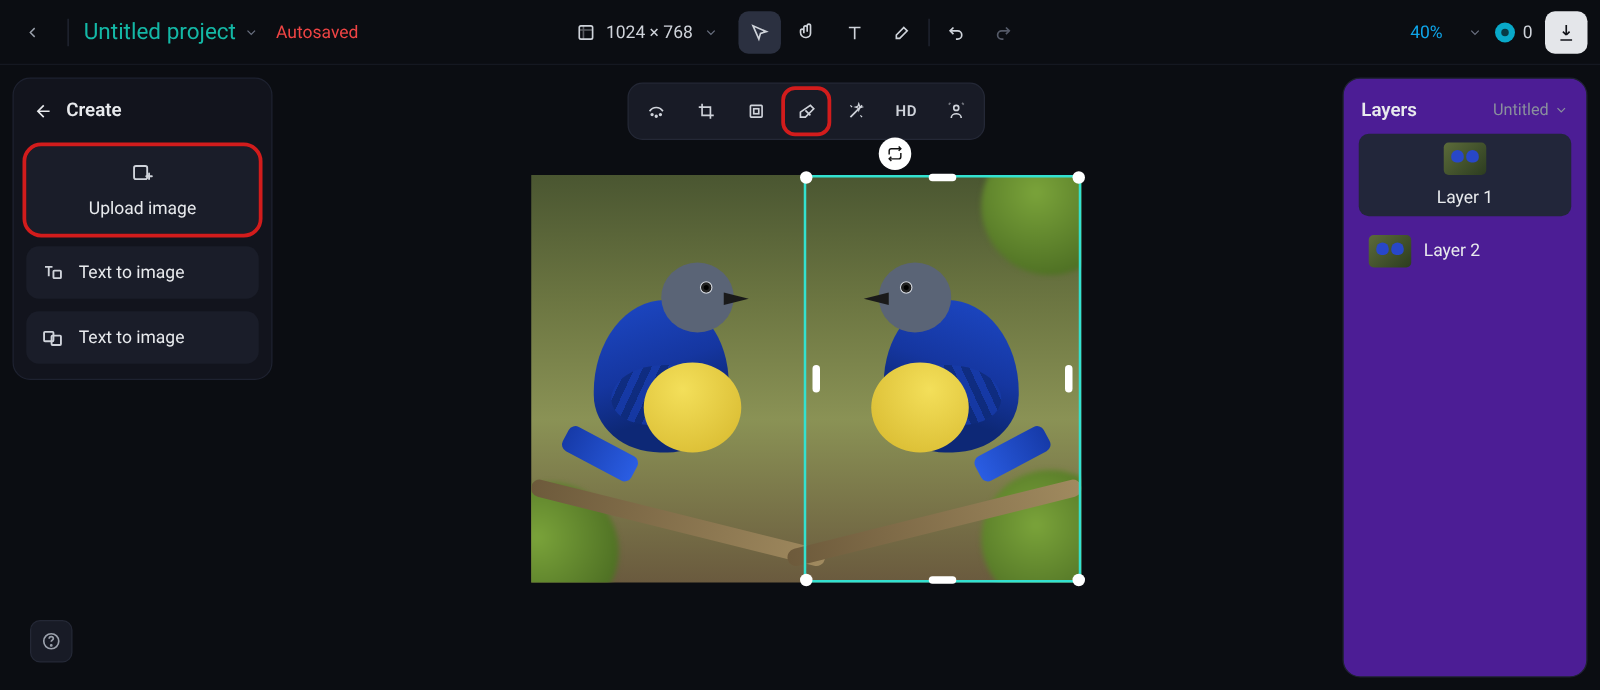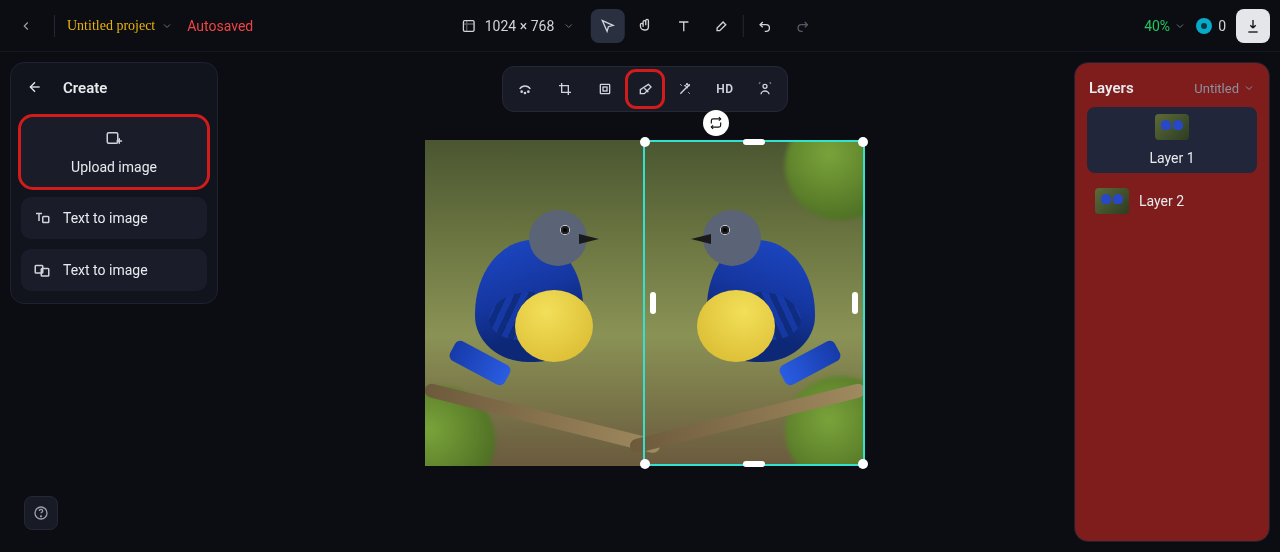--- a/index.html
+++ b/index.html
@@ -3,49 +3,49 @@
 <meta charset="utf-8">
 <style>
 * { margin: 0; padding: 0; box-sizing: border-box; }
 body { background: #0b0d12; font-family: -apple-system, BlinkMacSystemFont, "Segoe UI", Roboto, sans-serif; color: #e8eaed; width: 1280px; height: 552px; overflow: hidden; position: relative; }
 
 
 .topbar { height: 52px; display: flex; align-items: center; padding: 0 10px; gap: 8px; border-bottom: 1px solid #151821; }
 .topbar .left { display: flex; align-items: center; gap: 12px; }
 .topbar .iconbtn { width: 32px; height: 32px; display: flex; align-items: center; justify-content: center; border-radius: 8px; color: #9aa0ab; }
 .topbar .divider { width: 1px; height: 22px; background: #242836; }
-.projectname { font-size: 14px; color: #eab308; display: flex; align-items: center; gap: 6px; font-family: Liberation Serif, serif; }
+.projectname { font-size: 18px; color: #14b8a6; display: flex; align-items: center; gap: 6px; }
 .projectname .chev { color: #6a7080; }
 .autosave { color: #ef4444; font-size: 14px; margin-left: 2px; }
 
 .topbar .center { position: absolute; left: 50%; transform: translateX(-50%); display: flex; align-items: center; gap: 10px; }
 .dim { display: flex; align-items: center; gap: 8px; color: #cfd3da; font-size: 14px; }
 
 .toolgroup { display: flex; align-items: center; gap: 4px; margin-left: 6px; }
 .toolbtn { width: 34px; height: 34px; display: flex; align-items: center; justify-content: center; border-radius: 8px; color: #cfd3da; }
 .toolbtn.active { background: #2b3040; }
 .toolbtn.dim { color: #555a68; }
 
 .topbar .right { margin-left: auto; display: flex; align-items: center; gap: 10px; }
-.zoom { font-size: 14px; color: #22c55e; display: flex; align-items: center; gap: 4px; text-align: center; }
+.zoom { font-size: 14px; color: #0ea5e9; display: flex; align-items: center; gap: 20px; text-align: center; }
 .credit { display: flex; align-items: center; gap: 6px; color: #cfd3da; font-size: 14px; }
 .credit .circle { width: 16px; height: 16px; border-radius: 50%; background: #09a9c9; display: flex; align-items: center; justify-content: center; }
 .credit .circle::after { content: ""; width: 6px; height: 6px; border-radius: 50%; background: #083a45; }
 .dlbtn { width: 34px; height: 34px; background: #e4e6ea; border-radius: 8px; display: flex; align-items: center; justify-content: center; color: #101218; }
 
 
 .leftpanel { position: absolute; top: 62px; left: 10px; width: 208px; background: #12141d; border: 1px solid #1e2230; border-radius: 14px; padding: 14px 10px 12px 10px; }
-.leftpanel .header { display: flex; align-items: flex-start; gap: 20px; padding: 2px 6px 10px 6px; }
+.leftpanel .header { display: flex; align-items: flex-end; gap: 10px; padding: 2px 6px 10px 6px; }
 .leftpanel .header .title { font-weight: 600; font-size: 15px; }
 .optbtn { display: flex; align-items: center; gap: 12px; padding: 12px 12px; border-radius: 10px; background: #1a1d29; margin-top: 10px; font-size: 14px; }
 .optbtn .icon { width: 18px; height: 18px; color: #cfd3da; }
 .optbtn.highlight { outline: 3px solid #d21c1c; border-radius: 12px; flex-direction: column; }
 
 
-.rightpanel { position: absolute; top: 62px; right: 10px; width: 196px; bottom: 10px; background: #7f1d1d; border: 1px solid #1e2230; border-radius: 14px; padding: 12px; }
+.rightpanel { position: absolute; top: 62px; right: 10px; width: 196px; bottom: 10px; background: #4c1d95; border: 1px solid #1e2230; border-radius: 14px; padding: 12px; }
 .rightpanel .tabs { display: flex; align-items: center; justify-content: space-between; padding: 4px 2px 10px 2px; }
 .rightpanel .tabs .layers { font-weight: 600; font-size: 15px; }
 .rightpanel .tabs .history { color: #8a909d; font-size: 13px; display: flex; align-items: center; gap: 4px; }
 .layeritem { display: flex; align-items: center; gap: 10px; padding: 7px 8px; border-radius: 8px; margin-bottom: 8px; }
 .layeritem.active { background: #22263a; flex-direction: column; }
 .layerthumb { width: 34px; height: 26px; border-radius: 4px; background: linear-gradient(135deg,#5c6b3a 0%,#2c3c20 100%); position: relative; overflow: hidden; }
 .layerthumb::after { content: ""; position: absolute; left: 6px; top: 6px; width: 10px; height: 10px; border-radius: 50% 50% 40% 40%; background: #2847c9; box-shadow: 12px 0 0 #2847c9; }
 .layerlabel { font-size: 14px; color: #e8eaed; }
 
 

